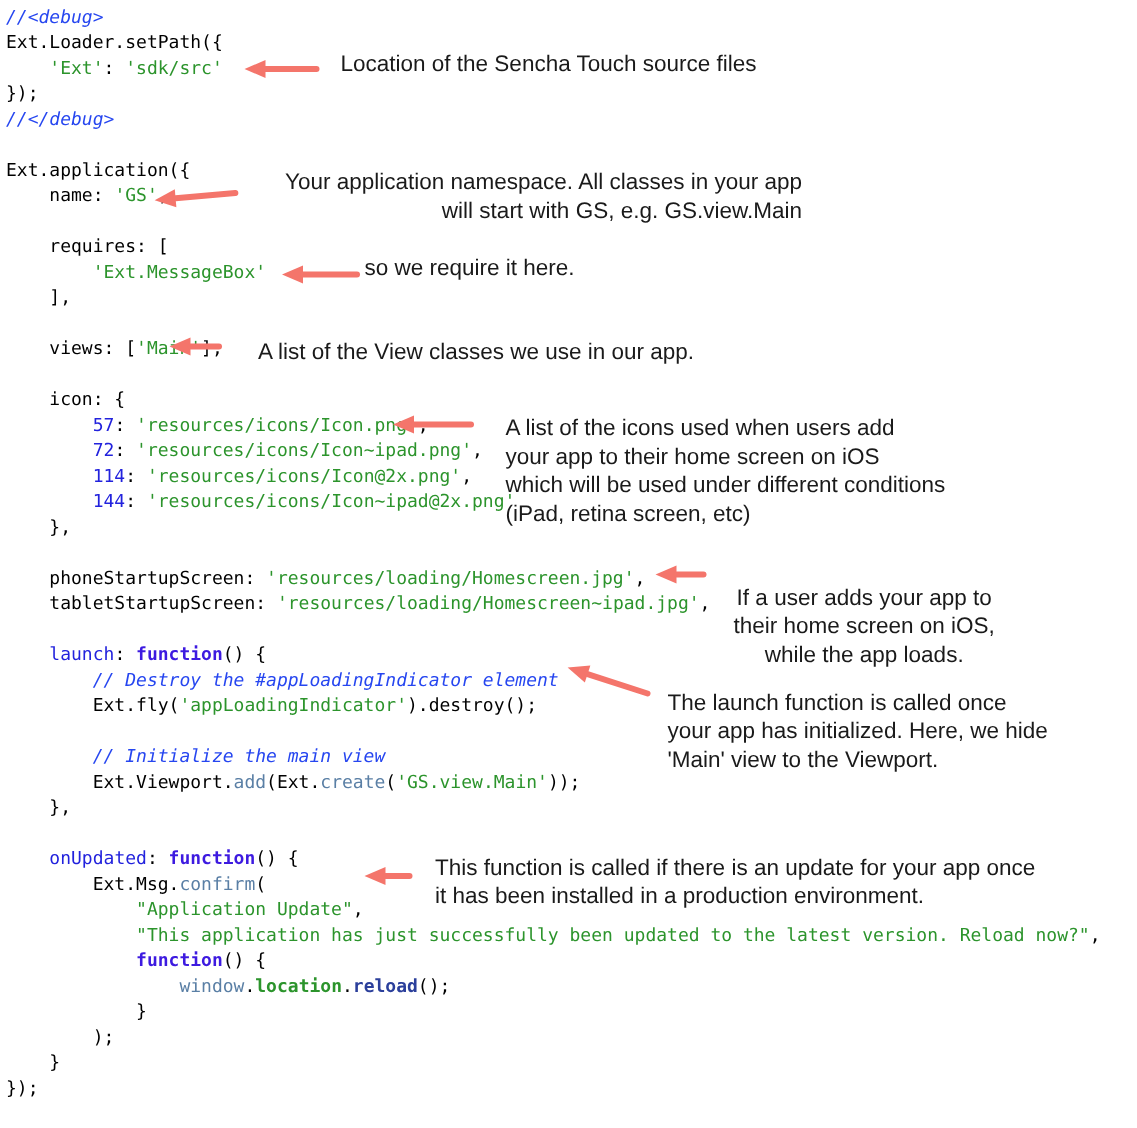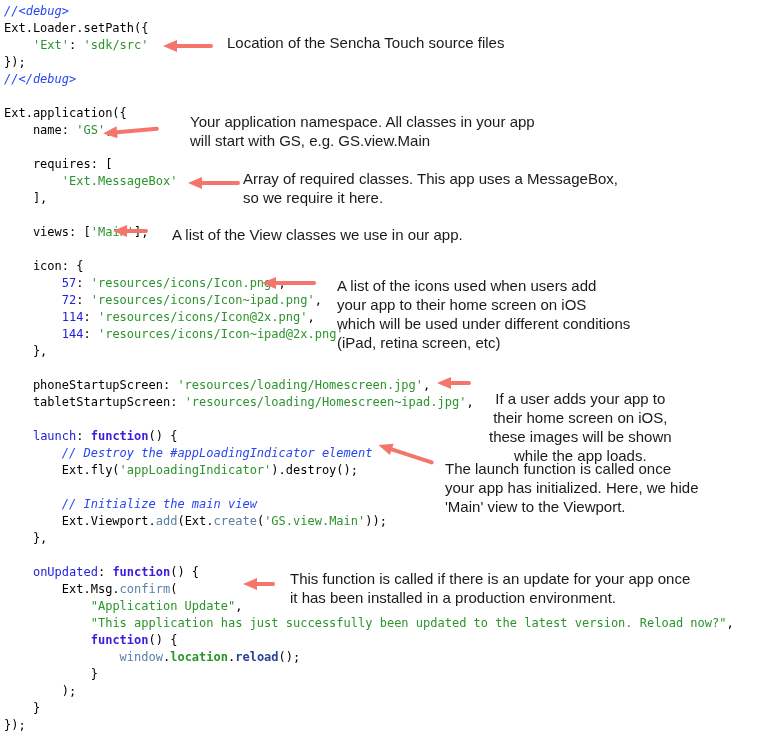--- a/index.html
+++ b/index.html
@@ -60,41 +60,39 @@
     <div class="at"></div>
   </div>
 <div class="arrow" style="left:243px;top:578px;width:32px;">
     <div class="ah"></div>
     <div class="at"></div>
   </div>
 
 <div class="note" style="left:227px;top:33px;">
   <span>Location of the Sencha Touch source files</span>
 </div>
-<div class="note" style="left:190px;top:112px;">
+<div class="note" style="left:190px;top:112px;text-align:right;">
   <span>Your application namespace. All classes in your app</span>
   <span>will start with GS, e.g. GS.view.Main</span>
 </div>
 <div class="note" style="left:243px;top:169px;">
-  <span>Array of required classes. This app uses a MessageBox,</span>
   <span>so we require it here.</span>
 </div>
 <div class="note" style="left:172px;top:225px;">
   <span>A list of the View classes we use in our app.</span>
 </div>
 <div class="note" style="left:337px;top:276px;">
   <span>A list of the icons used when users add</span>
   <span>your app to their home screen on iOS</span>
   <span>which will be used under different conditions</span>
   <span>(iPad, retina screen, etc)</span>
 </div>
 <div class="note" style="left:489px;top:389px;text-align:center;">
   <span>If a user adds your app to</span>
   <span>their home screen on iOS,</span>
-  <span>these images will be shown</span>
   <span>while the app loads.</span>
 </div>
 <div class="note" style="left:445px;top:459px;">
   <span>The launch function is called once</span>
   <span>your app has initialized. Here, we hide</span>
   <span>'Main' view to the Viewport.</span>
 </div>
 <div class="note" style="left:290px;top:569px;">
   <span>This function is called if there is an update for your app once</span>
   <span>it has been installed in a production environment.</span>

